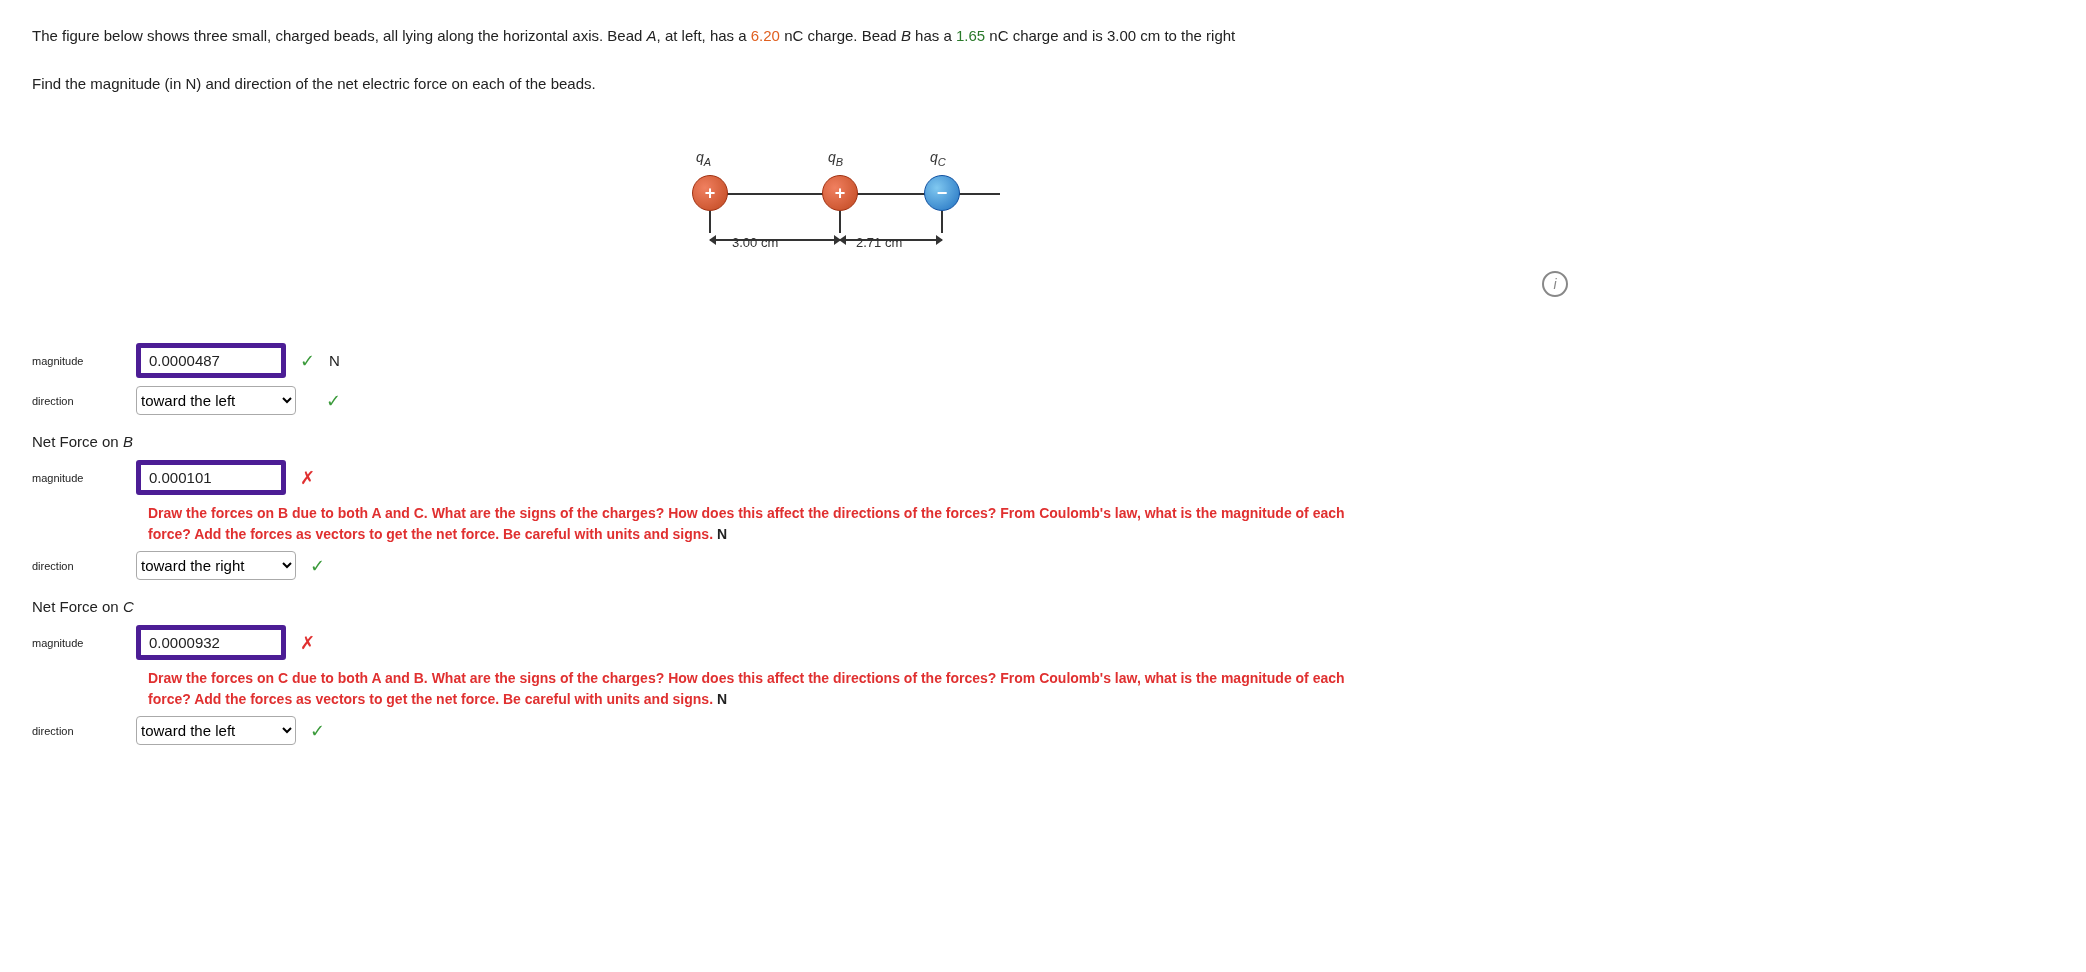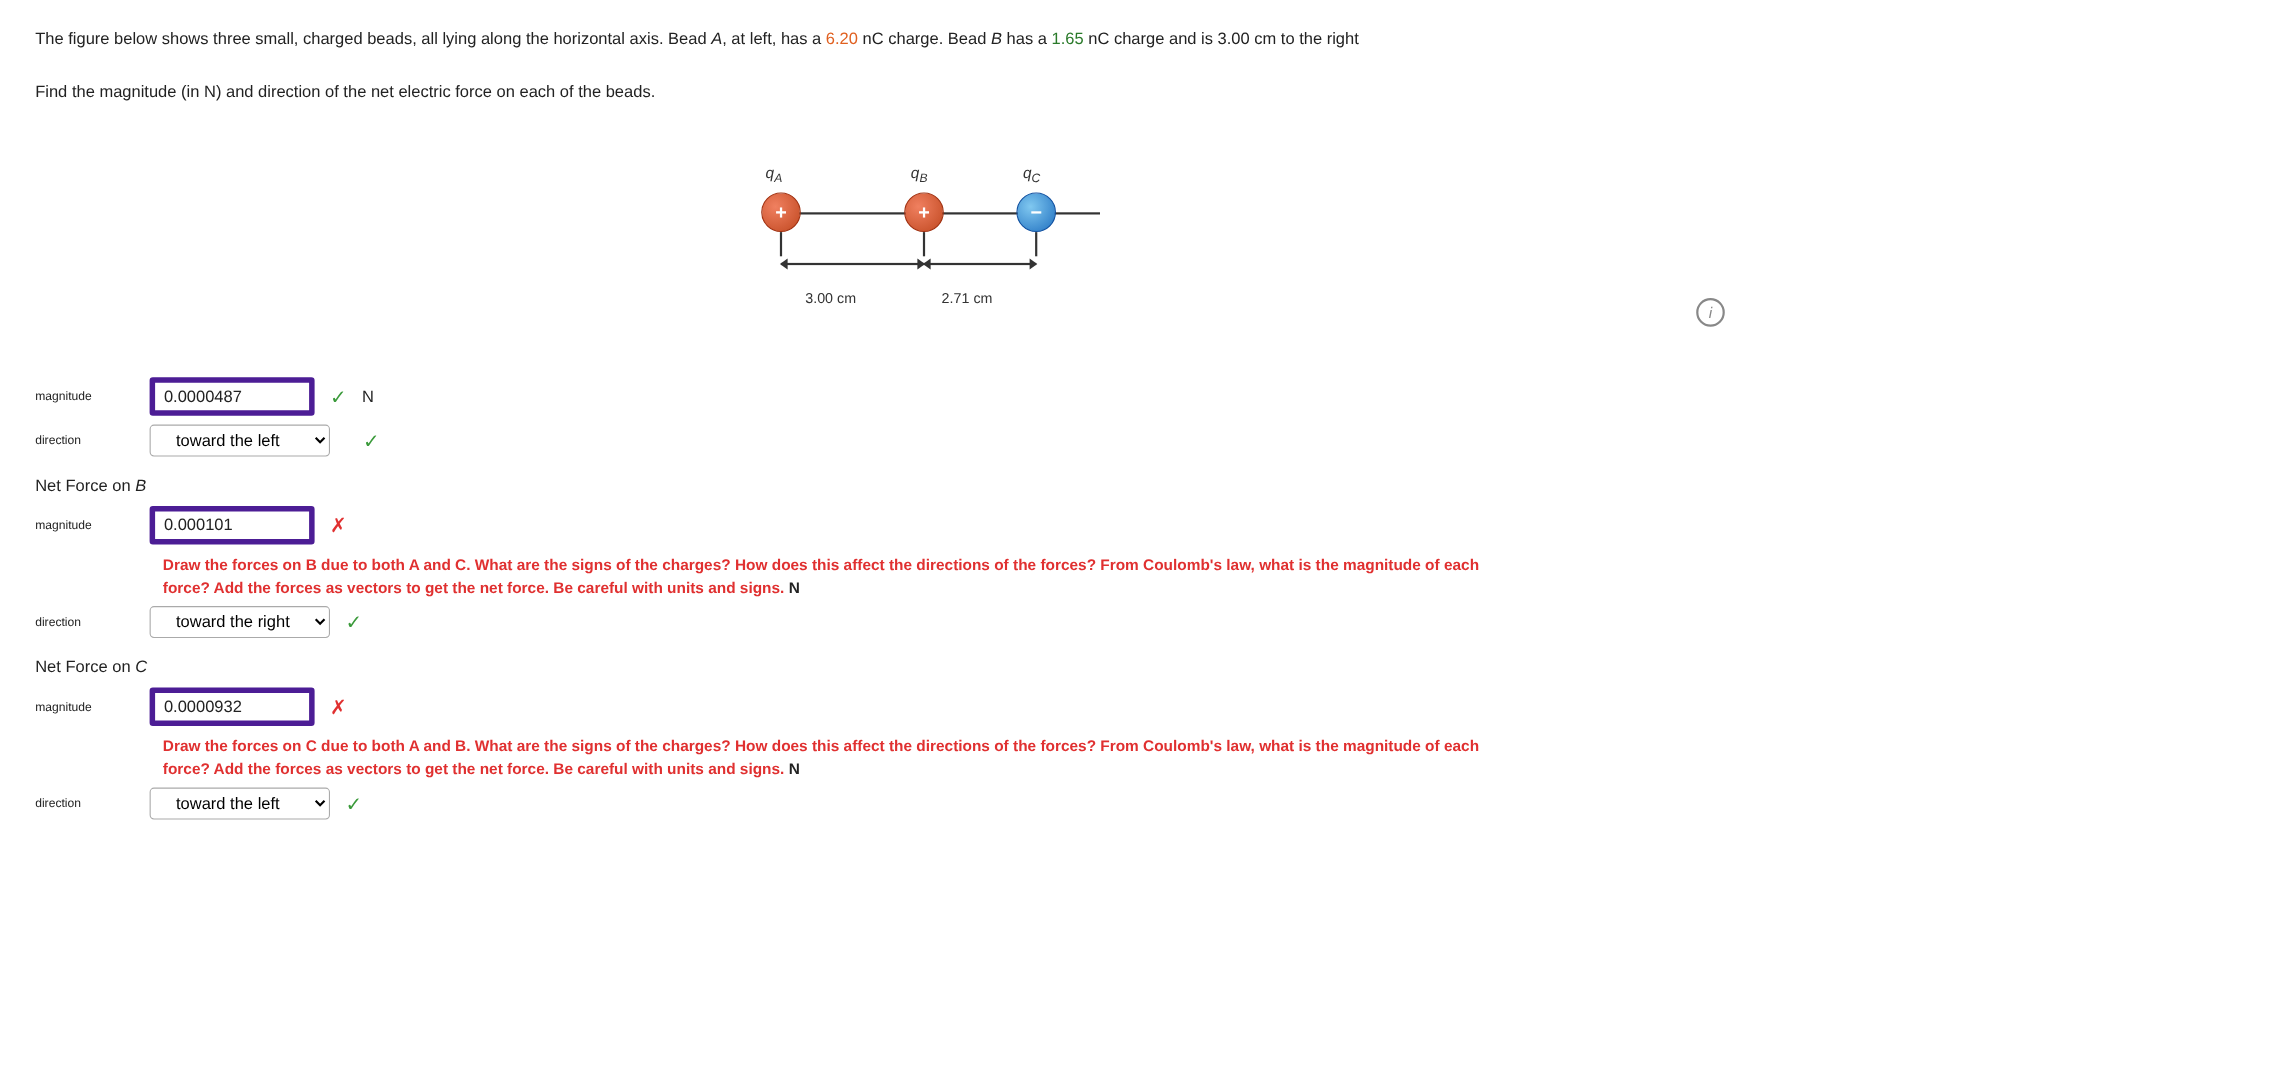--- a/index.html
+++ b/index.html
@@ -129,21 +129,21 @@
       width: 130px;
     }
     .dist-bc {
       left: 160px;
       width: 102px;
     }
     .dist-label {
       position: absolute;
       font-size: 13px;
       color: #333;
-      top: 132px;
+      top: 104px;
     }
     .dist-label-ab { left: 52px; }
     .dist-label-bc { left: 176px; }
 
     
     .info-icon {
       margin-left: 40px;
       margin-bottom: 10px;
       width: 26px;
       height: 26px;
@@ -194,21 +194,21 @@
       color: #3a9a3a;
       font-size: 18px;
     }
     .cross-icon {
       color: #e03030;
       font-size: 18px;
     }
     .direction-select {
       border: 1px solid #aaa;
       border-radius: 4px;
-      padding: 4px 19px;
+      padding: 4px 0;
       font-size: 15px;
       background: #fff;
       cursor: pointer;
       min-width: 160px;
     }
     .hint-text {
       color: #e03030;
       font-size: 14px;
       line-height: 1.5;
       max-width: 1200px;

